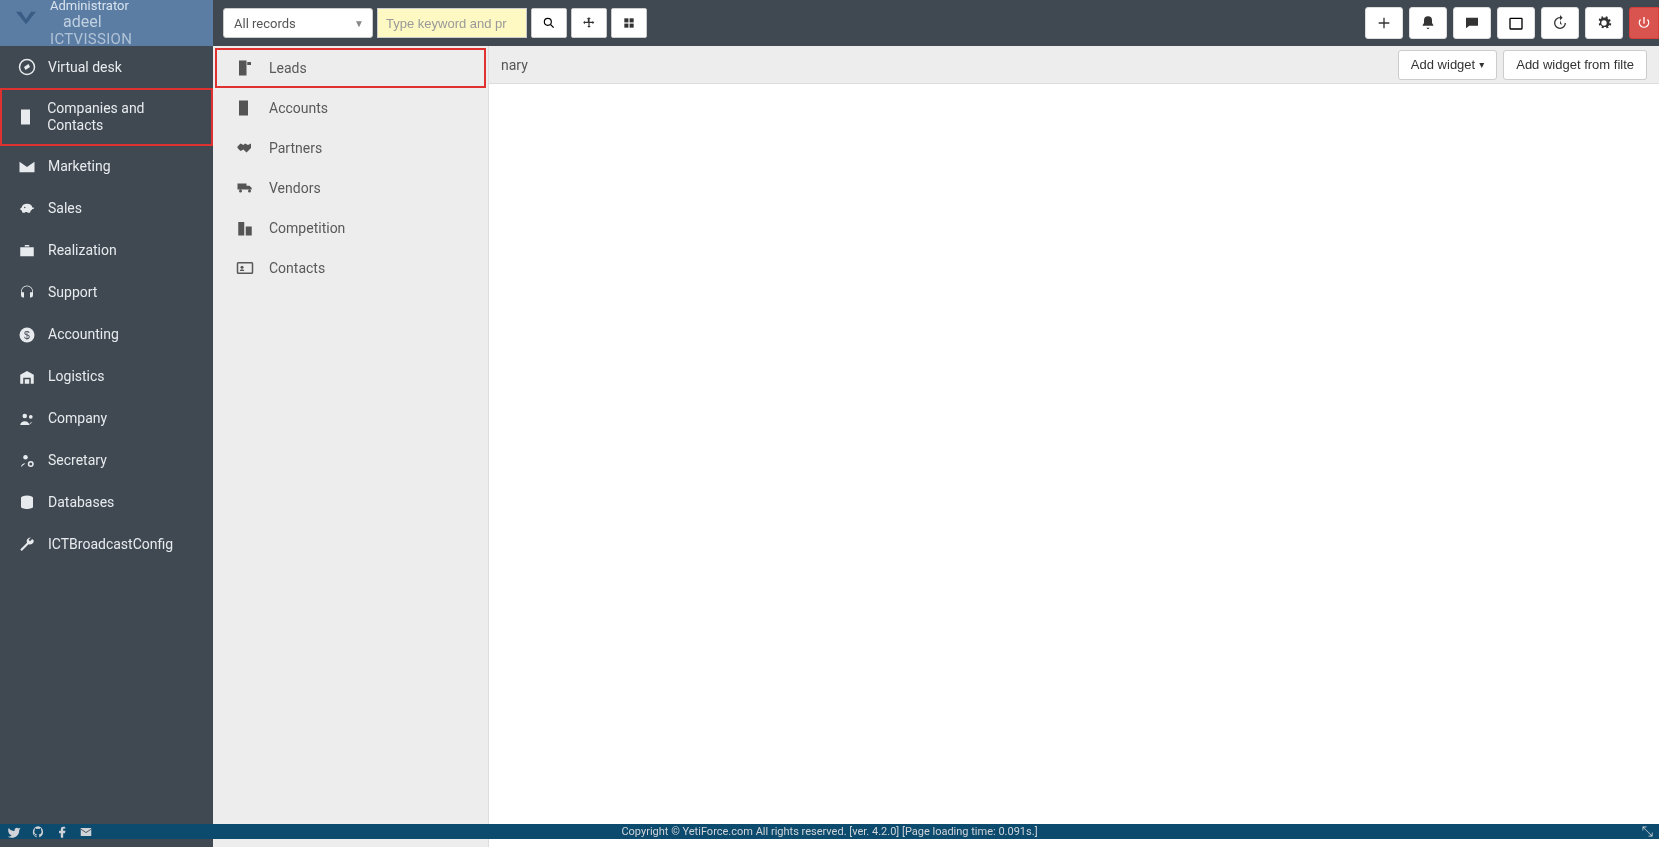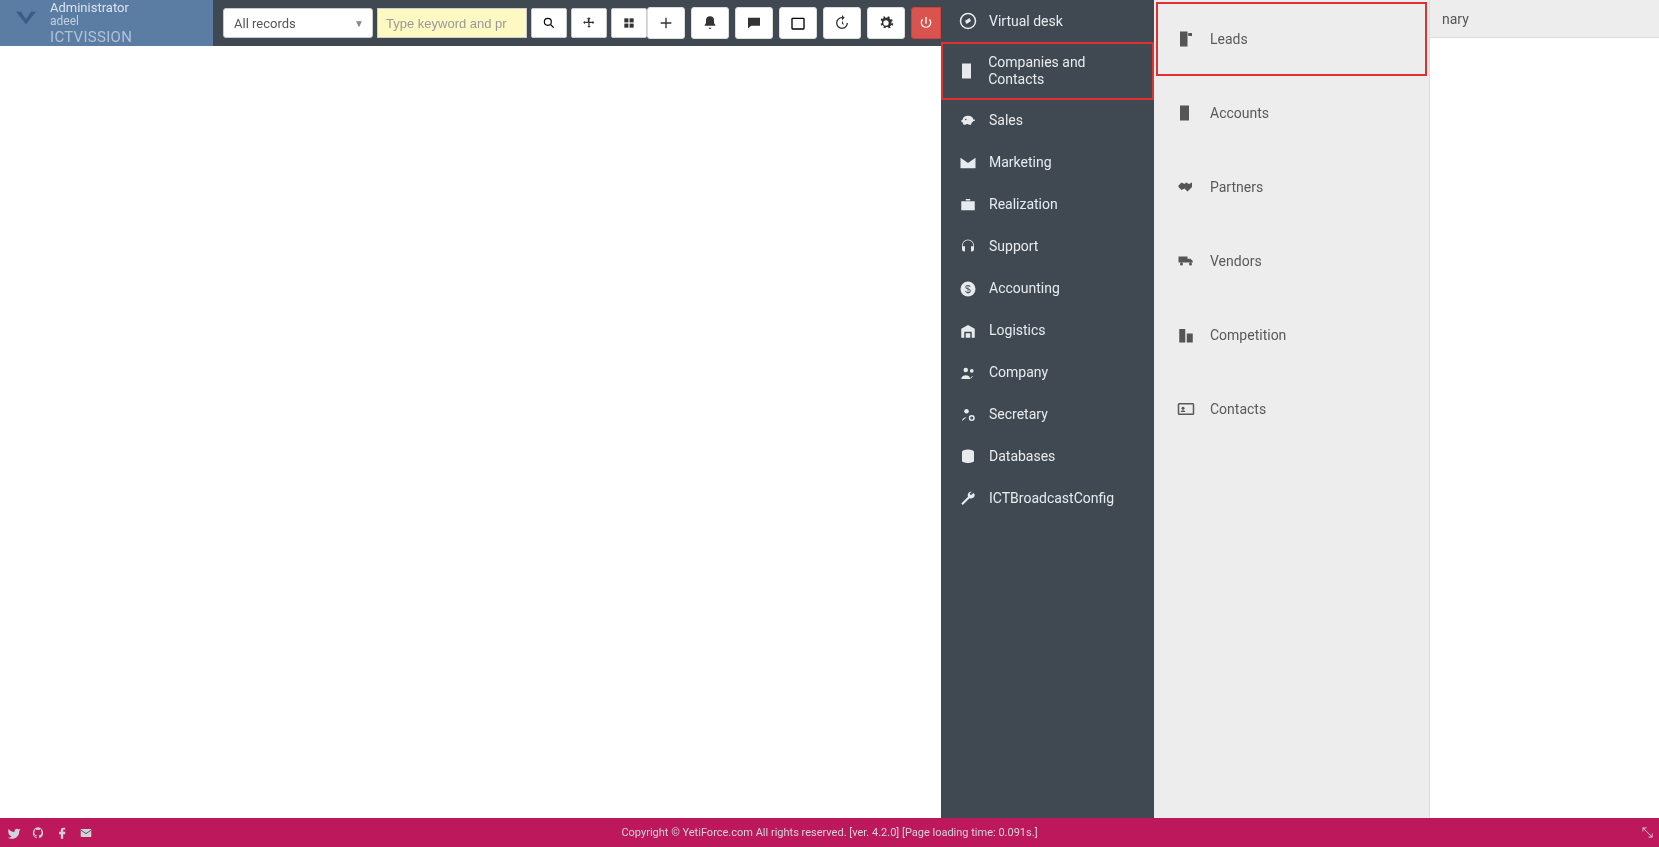--- a/index.html
+++ b/index.html
@@ -1,27 +1,27 @@
 <!DOCTYPE html>
 <html><head>
 <meta charset="utf-8">
 <style>
 * { margin: 0; padding: 0; box-sizing: border-box; }
 body { font-family: -apple-system, BlinkMacSystemFont, "Segoe UI", Roboto, Arial, sans-serif; font-size: 14px; overflow: hidden; }
 
-.app { display: flex; flex-direction: row; height: 847px; width: 1659px; position: relative; }
+.app { display: flex; flex-direction: column; height: 847px; width: 1659px; position: relative; }
 
 
 .topbar { height: 46px; background: #404952; display: flex; align-items: center; padding: 0 0 0 213px; position: relative; z-index: 10; }
 .user-block { position: absolute; left: 0; top: 0; width: 213px; height: 46px; background: #5b7da4; color: #fff; display: flex; align-items: center; padding: 4px 8px; }
 .user-logo { width: 36px; height: 36px; display: flex; align-items: center; justify-content: center; margin-right: 6px; }
 .user-logo svg { width: 30px; height: 30px; }
 .user-info { display: flex; flex-direction: column; line-height: 1.1; }
 .user-role { font-size: 13px; color: #d9e4ef; }
-.user-name { font-size: 12px; color: #c0d0e0; }
+.user-name { font-size: 16px; color: #c0d0e0; margin-left: 13px; }
 .user-company { font-size: 15px; color: #b0c2d6; letter-spacing: 0.3px; }
 
 .search-group { display: flex; align-items: center; margin-left: 10px; }
 .select-records { height: 30px; background: #fff; border: 1px solid #ccc; border-radius: 3px; padding: 0 26px 0 10px; font-size: 13px; color: #555; display: flex; align-items: center; position: relative; width: 150px; cursor: pointer; }
 .select-records .caret { position: absolute; right: 8px; top: 50%; transform: translateY(-50%); font-size: 10px; color: #888; }
 .search-input { height: 30px; width: 150px; border: 1px solid #ccc; padding: 0 8px; font-size: 13px; color: #555; margin-left: 4px; background:#fef9c3; }
 .search-input::placeholder { color: #999; }
 .btn-white { height: 30px; min-width: 36px; background: #fff; border: 1px solid #ccc; display: inline-flex; align-items: center; justify-content: center; margin-left: 4px; cursor: pointer; border-radius: 2px; }
 .btn-white svg { width: 14px; height: 14px; fill: #333; }
 
@@ -35,37 +35,37 @@
 .body { flex: 1; display: flex; position: relative; }
 .sidebar { width: 213px; background: #404952; color: #dfe3e8; display: flex; flex-direction: column; }
 .nav-item { display: flex; align-items: center; padding: 10px 12px; cursor: pointer; color: #e8ebee; font-size: 14px; border: 2px solid transparent; min-height: 40px; }
 .nav-item .icon { width: 26px; display: inline-flex; justify-content: center; margin-right: 8px; }
 .nav-item .icon svg { width: 18px; height: 18px; fill: #e8ebee; }
 .nav-item.highlighted { border: 2px solid #e03131; }
 .nav-label { line-height: 1.2; }
 
 
 .submenu { width: 276px; background: #ededed; border-right: 1px solid #ddd; padding-top: 2px; }
-.sub-item { display: flex; align-items: center; padding: 26px 14px; color: #595959; font-size: 14px; cursor: pointer; border: 2px solid transparent; margin: 0 2px; }
+.sub-item { display: flex; align-items: center; padding: 9px 14px; color: #595959; font-size: 14px; cursor: pointer; border: 2px solid transparent; margin: 0 2px; }
 .sub-item .icon { width: 28px; display: inline-flex; justify-content: center; margin-right: 10px; }
 .sub-item .icon svg { width: 18px; height: 18px; fill: #555; }
 .sub-item.highlighted { border: 2px solid #e03131; }
 
 
 .main { flex: 1; background: #fff; display: flex; flex-direction: column; position: relative; }
 .main-header { height: 38px; background: #ededed; border-bottom: 1px solid #ddd; display: flex; align-items: center; padding: 0 12px; }
 .crumb-fragment { color: #555; font-size: 14px; }
 .main-header-right { margin-left: auto; display: flex; gap: 6px; }
 .btn-outline { height: 30px; background: #fff; border: 1px solid #ccc; border-radius: 3px; padding: 0 12px; font-size: 13px; color: #333; display: inline-flex; align-items: center; cursor: pointer; }
 .btn-outline .caret { margin-left: 4px; font-size: 10px; }
 
 .main-content { flex: 1; background: #fff; }
 
 
-.footer { position: absolute; bottom: 0; left: 0; right: 0; height: 29px; background: #be185d; color: #d0d4d8; font-size: 11px; display: flex; align-items: center; justify-content: center; }
+.footer { position: absolute; bottom: 8px; left: 0; right: 0; height: 15px; background: #0c4a6e; color: #d0d4d8; font-size: 11px; display: flex; align-items: center; justify-content: center; }
 .footer-left { position: absolute; left: 6px; display: flex; gap: 8px; }
 .footer-left span { width: 16px; height: 14px; display: inline-flex; align-items:center; justify-content:center; }
 .footer-left svg { width: 14px; height: 14px; fill: #d0d4d8; }
 .footer-right { position: absolute; right: 6px; font-size: 14px; color: #d0d4d8; }
 </style>
 </head>
 <body>
 
 <svg width="0" height="0" style="position:absolute">
 <defs>
@@ -280,32 +280,32 @@
           <span class="icon">
             <svg>
               <use href="#i-building"></use>
             </svg>
           </span>
           <span class="nav-label">Companies and Contacts</span>
         </div>
         <div class="nav-item">
           <span class="icon">
             <svg>
+              <use href="#i-envelope"></use>
+            </svg>
+          </span>
+          <span class="nav-label">Marketing</span>
+        </div>
+        <div class="nav-item">
+          <span class="icon">
+            <svg>
               <use href="#i-piggy"></use>
             </svg>
           </span>
           <span class="nav-label">Sales</span>
-        </div>
-        <div class="nav-item">
-          <span class="icon">
-            <svg>
-              <use href="#i-envelope"></use>
-            </svg>
-          </span>
-          <span class="nav-label">Marketing</span>
         </div>
         <div class="nav-item">
           <span class="icon">
             <svg>
               <use href="#i-briefcase"></use>
             </svg>
           </span>
           <span class="nav-label">Realization</span>
         </div>
         <div class="nav-item">
@@ -413,20 +413,29 @@
               <use href="#i-address-card"></use>
             </svg>
           </span>
           <span>Contacts</span>
         </div>
       </div>
 
     <div class="main">
       <div class="main-header">
         <span class="crumb-fragment">nary</span>
+        <div class="main-header-right">
+          <button class="btn-outline">
+            <span>Add widget</span>
+            <span class="caret">▾</span>
+          </button>
+          <button class="btn-outline">
+            <span>Add widget from filte</span>
+          </button>
+        </div>
       </div>
       <div class="main-content"></div>
     </div>
   </div>
 
   <div class="footer">
     <div class="footer-left">
       <span>
           <svg>
             <use href="#i-twitter"></use>

